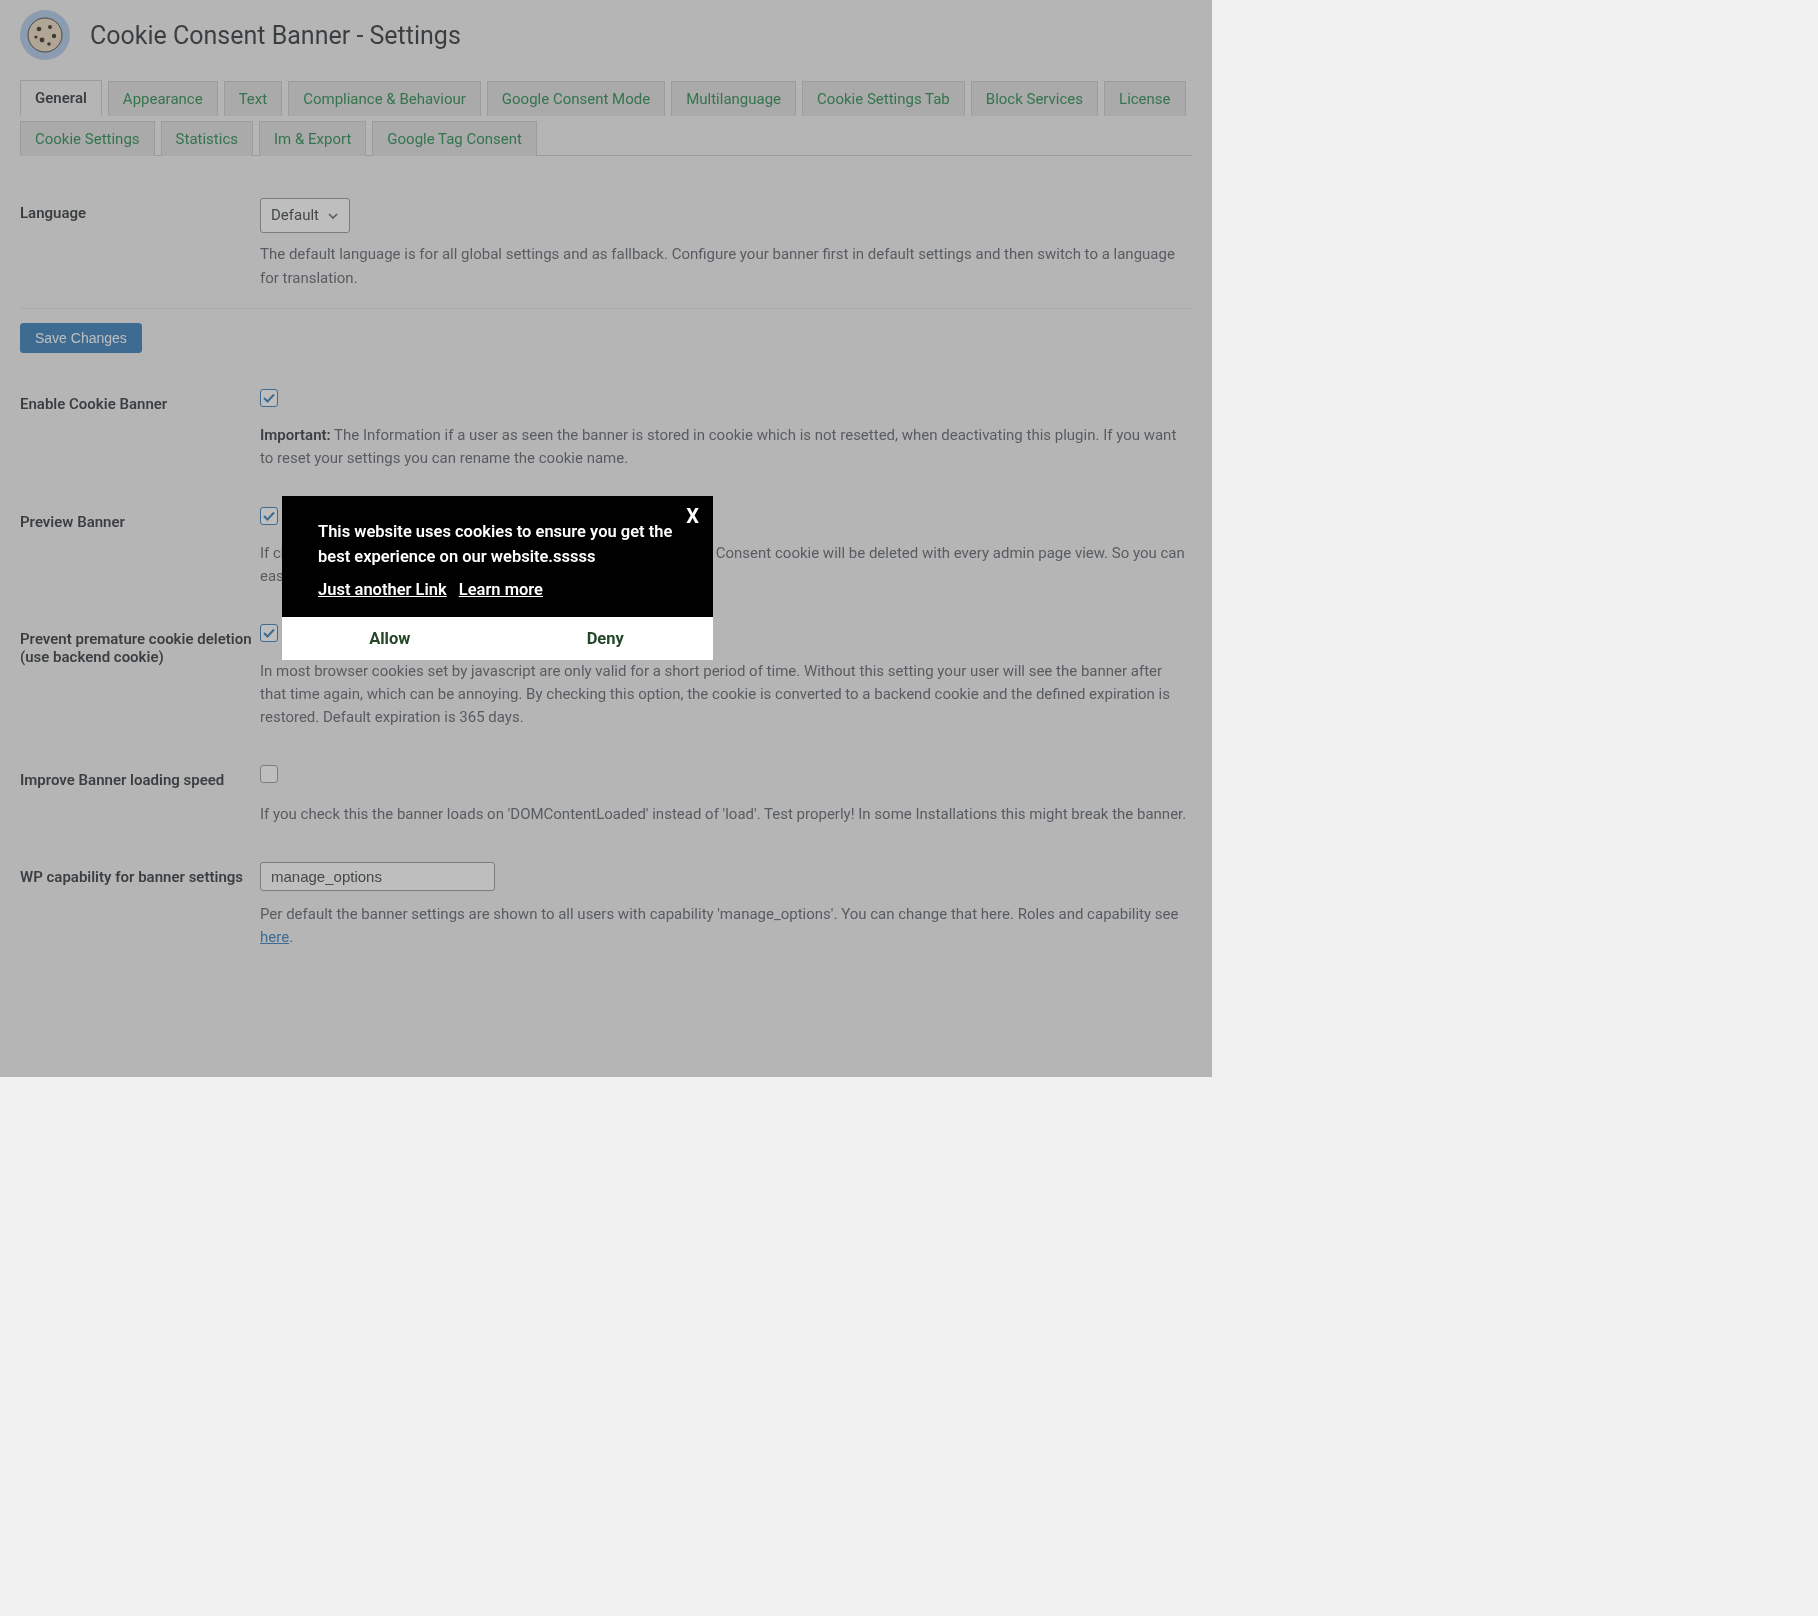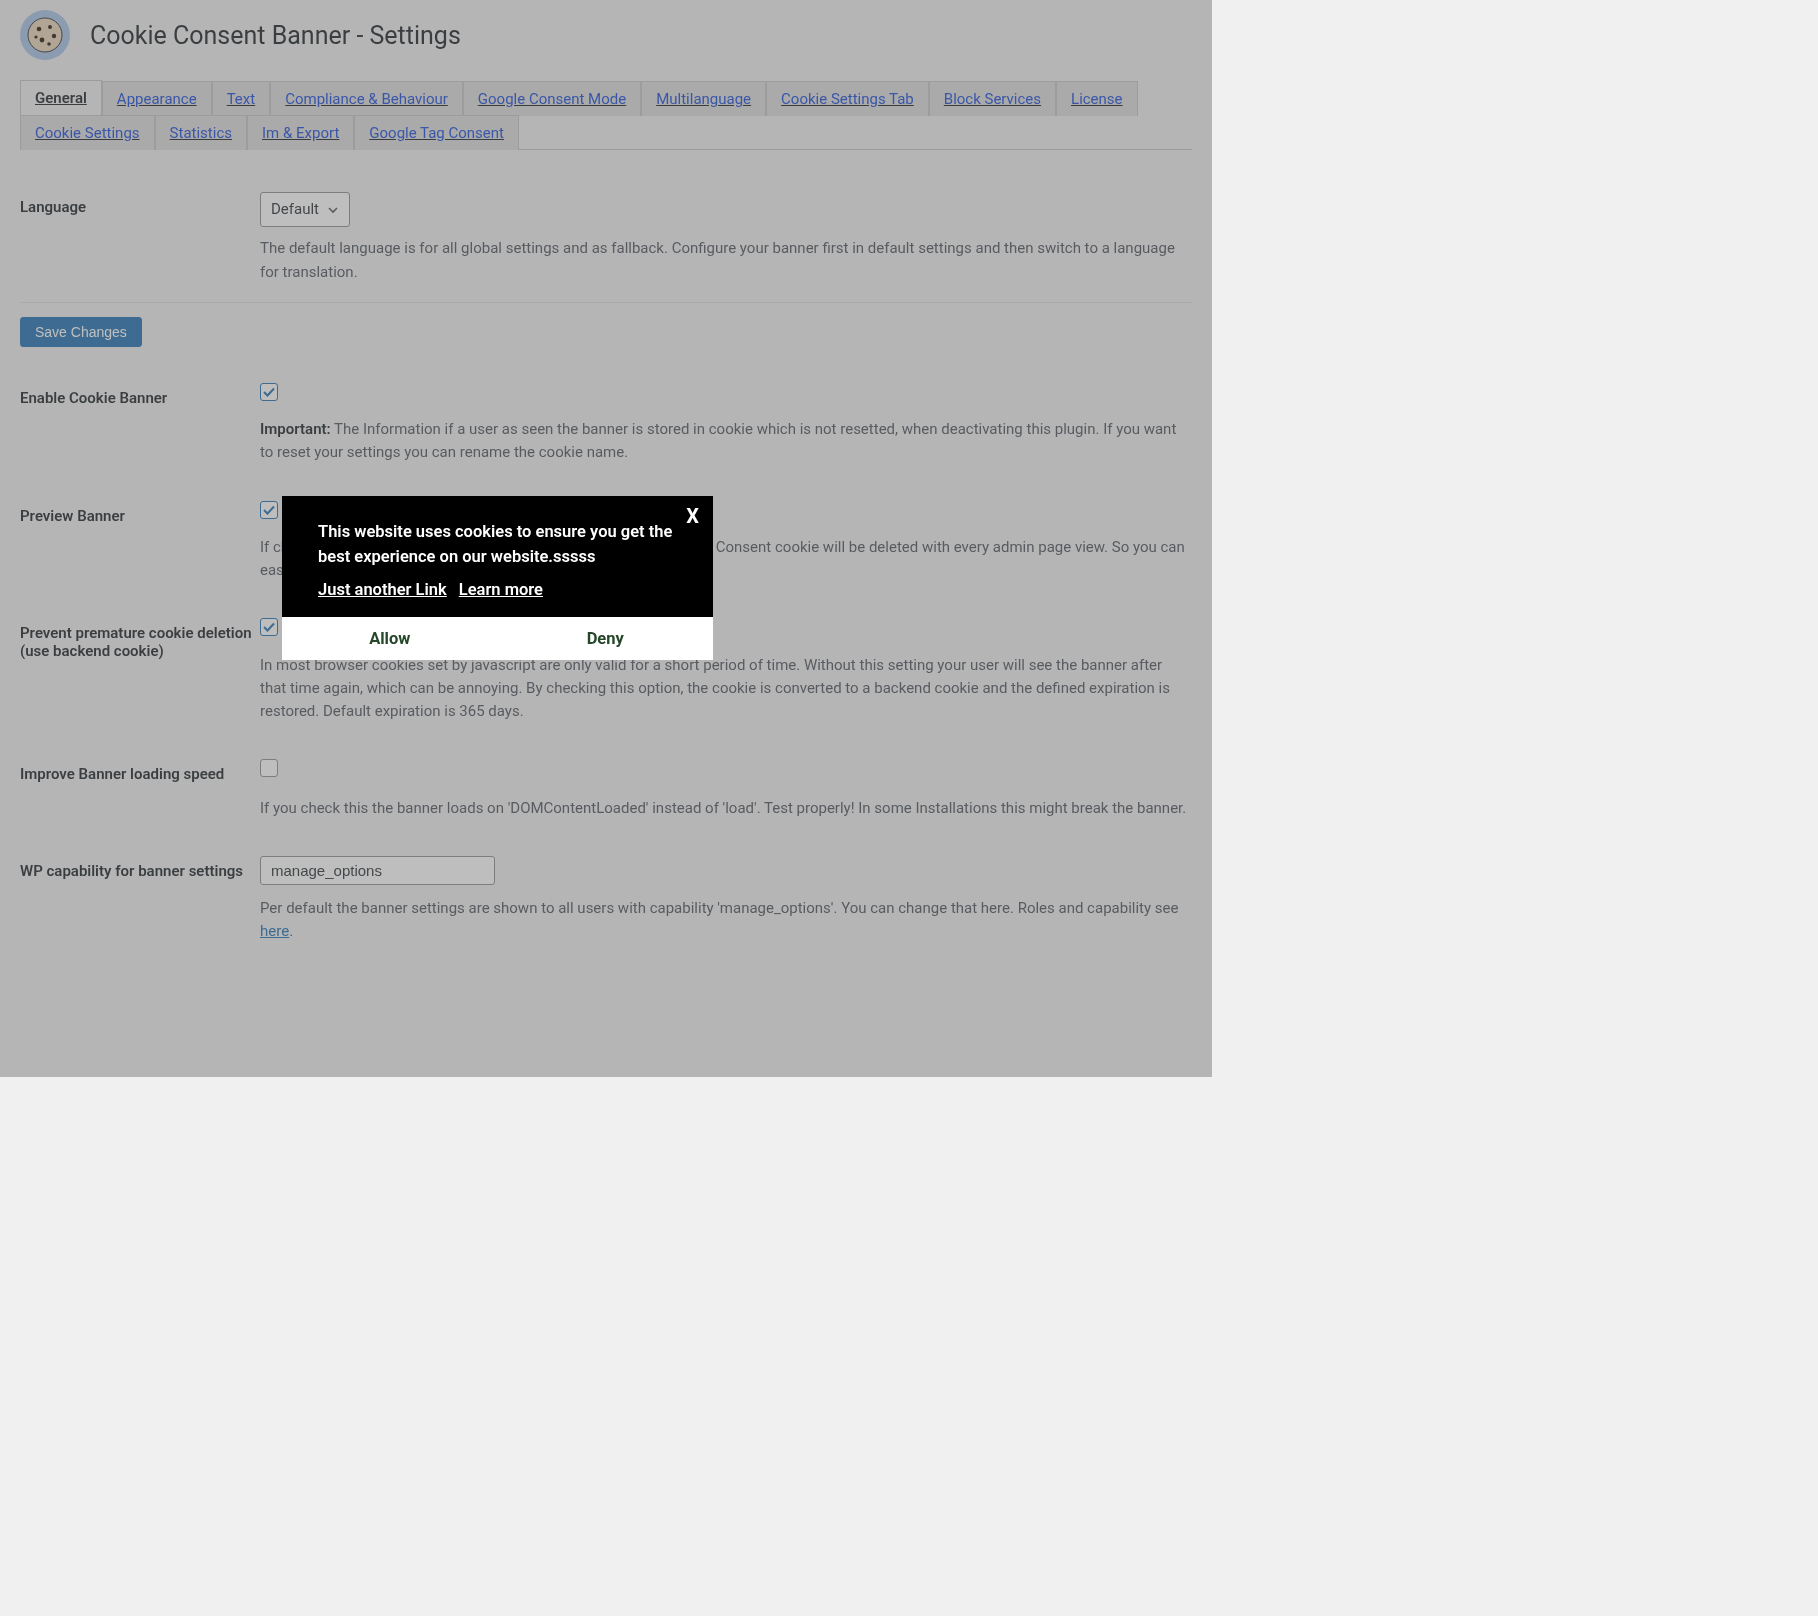--- a/index.html
+++ b/index.html
@@ -36,33 +36,33 @@
 .cookie-svg { width: 40px; height: 40px; }
 .page-title {
   font-size: 25px;
   font-weight: 400;
   color: #1d2327;
 }
 
 .tabs {
   display: flex;
   flex-wrap: wrap;
+  gap: 6px;
   margin-bottom: 24px;
   border-bottom: 1px solid #c3c4c7;
   align-items: flex-end;
-  text-decoration: underline;
 }
 .tab {
   padding: 8px 14px;
   background: #dcdcde;
   border: 1px solid #c3c4c7;
   border-bottom: none;
   cursor: pointer;
   font-size: 15px;
-  color: #1d4ed8;
+  color: #15803d;
   margin-bottom: -1px;
 }
 .tab.active {
   background: #f0f0f1;
   border-bottom: 1px solid #f0f0f1;
   color: #1d2327;
   font-weight: 600;
 }
 
 .settings { }

